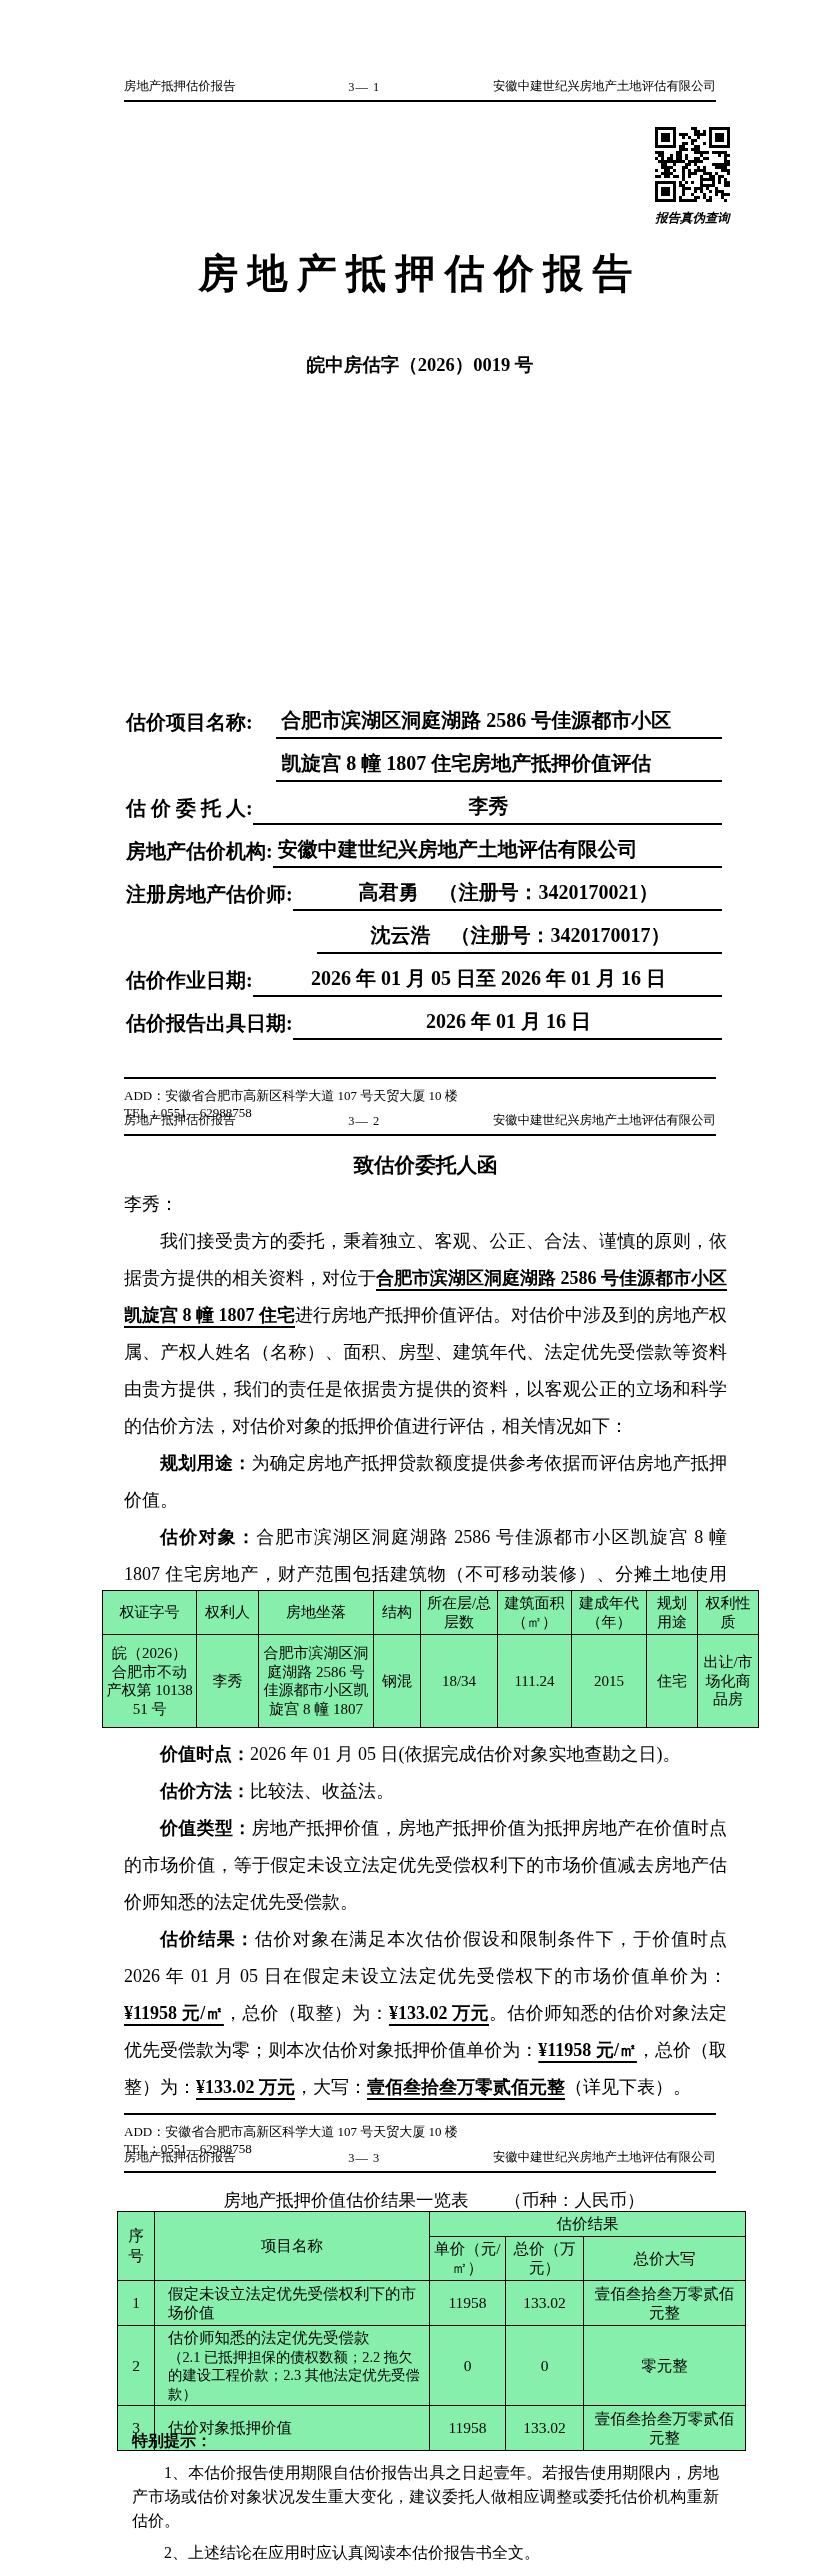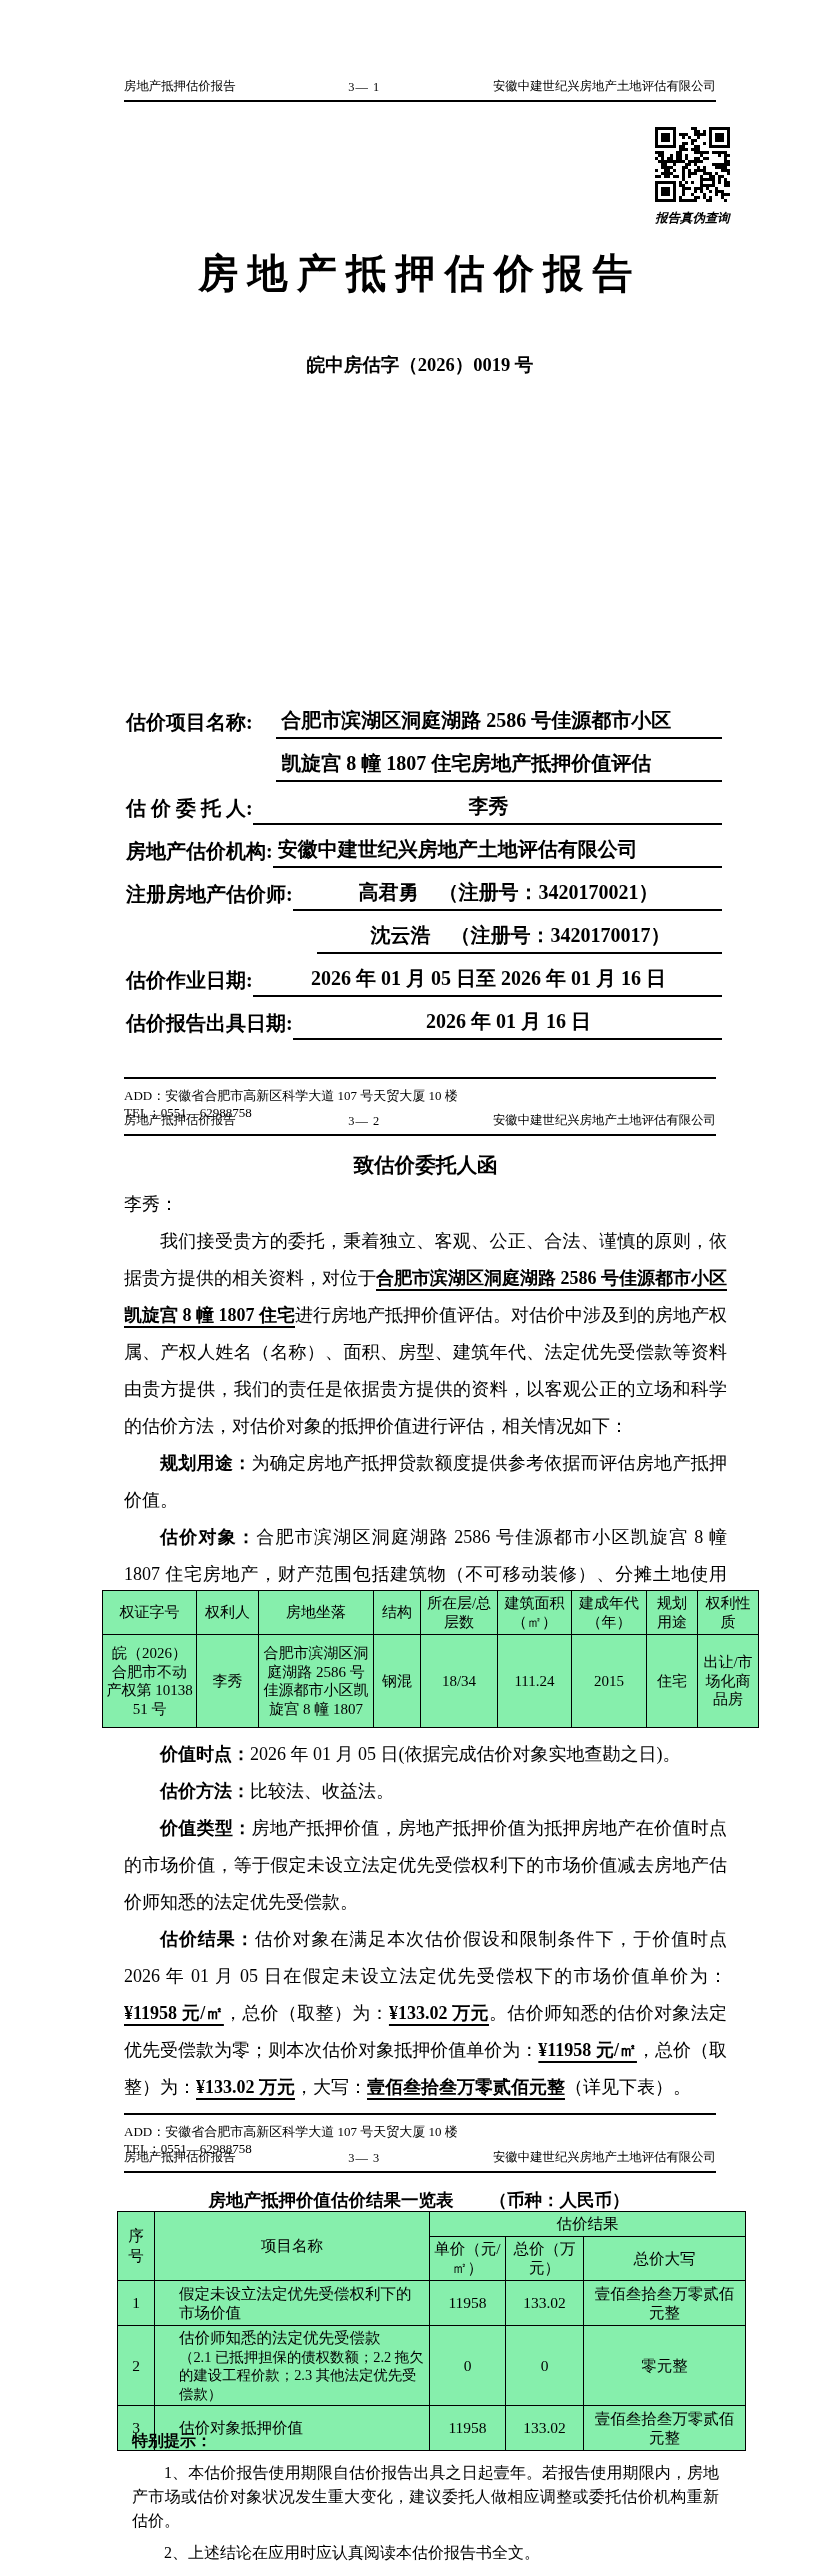--- a/index.html
+++ b/index.html
@@ -41,21 +41,21 @@
   
   table{border-collapse:collapse;table-layout:fixed;background:#86efac;}
   th,td{border:1px solid #000;vertical-align:middle;text-align:center;font-weight:normal;
         padding:2.1px 3.1px;box-sizing:border-box;word-break:break-all;}
   #prop-table table{width:656px;font-size:15px;line-height:18.5px;}
   #prop-table th{height:44px;}
   #prop-table td{height:93px;}
   #results-table table{width:627px;font-size:15.5px;line-height:19.6px;}
   #results-table .r-group{height:23px;}
   #results-table .r-sub th{height:35px;}
-  #results-table td.item{text-align:left;padding-left:24px;padding-right:5.2px;}
+  #results-table td.item{text-align:left;padding-left:13px;padding-right:5.2px;}
   #results-table .sub-note{font-size:14.4px;line-height:18.5px;display:block;}
 
   
   #notes{font-size:16px;line-height:24px;text-align:justify;}
   #notes .heading{font-weight:bold;}
   #notes p{margin:8px;text-indent:32px;}
   #notes p.h{text-indent:0;}
 </style>
 </head>
 <body>
@@ -402,21 +402,21 @@
     <div>ADD：安徽省合肥市高新区科学大道 107 号天贸大厦 10 楼</div>
     <div>TEL：0551—62988758</div>
   </div>
 
   <div class="abs pg-header" style="top:2149px;">
     <span class="h-left">房地产抵押估价报告</span>
     <span class="h-mid">3—  3</span>
     <span class="h-right">安徽中建世纪兴房地产土地评估有限公司</span>
   </div>
 
-  <div class="abs" style="top:2188px;left:123px;width:592px;text-align:center;font-size:17.5px;font-weight:bold;white-space:nowrap;">
+  <div class="abs" style="top:2188px;left:138px;width:592px;text-align:center;font-size:17.5px;font-weight:normal;white-space:nowrap;">
     <span>房地产抵押价值估价结果一览表</span><span style="display:inline-block;width:36px;"></span><span>（币种：人民币）</span>
   </div>
 
   <div class="abs" id="results-table" style="top:2211px;left:117px;">
     <table>
       <colgroup>
         <col style="width:37px">
           <col style="width:275px">
           <col style="width:76px">
         <col style="width:78px">

